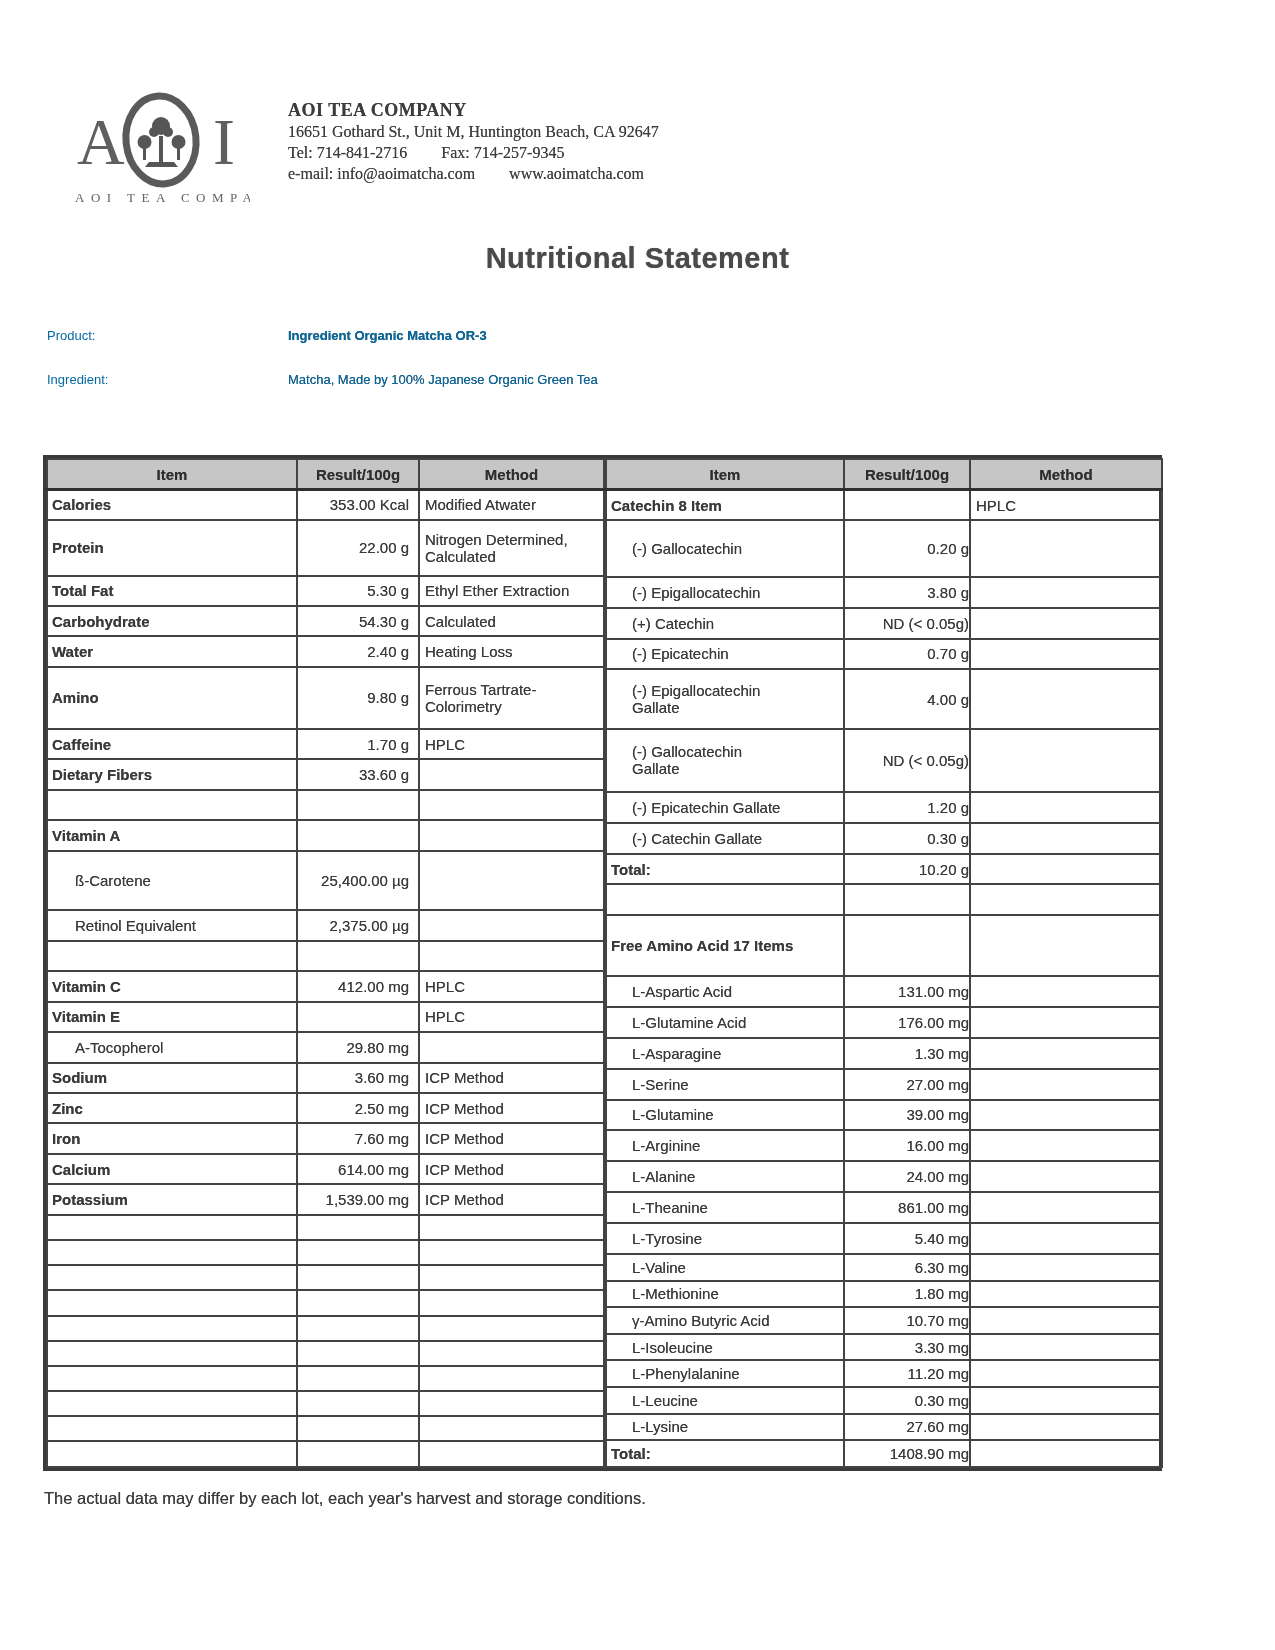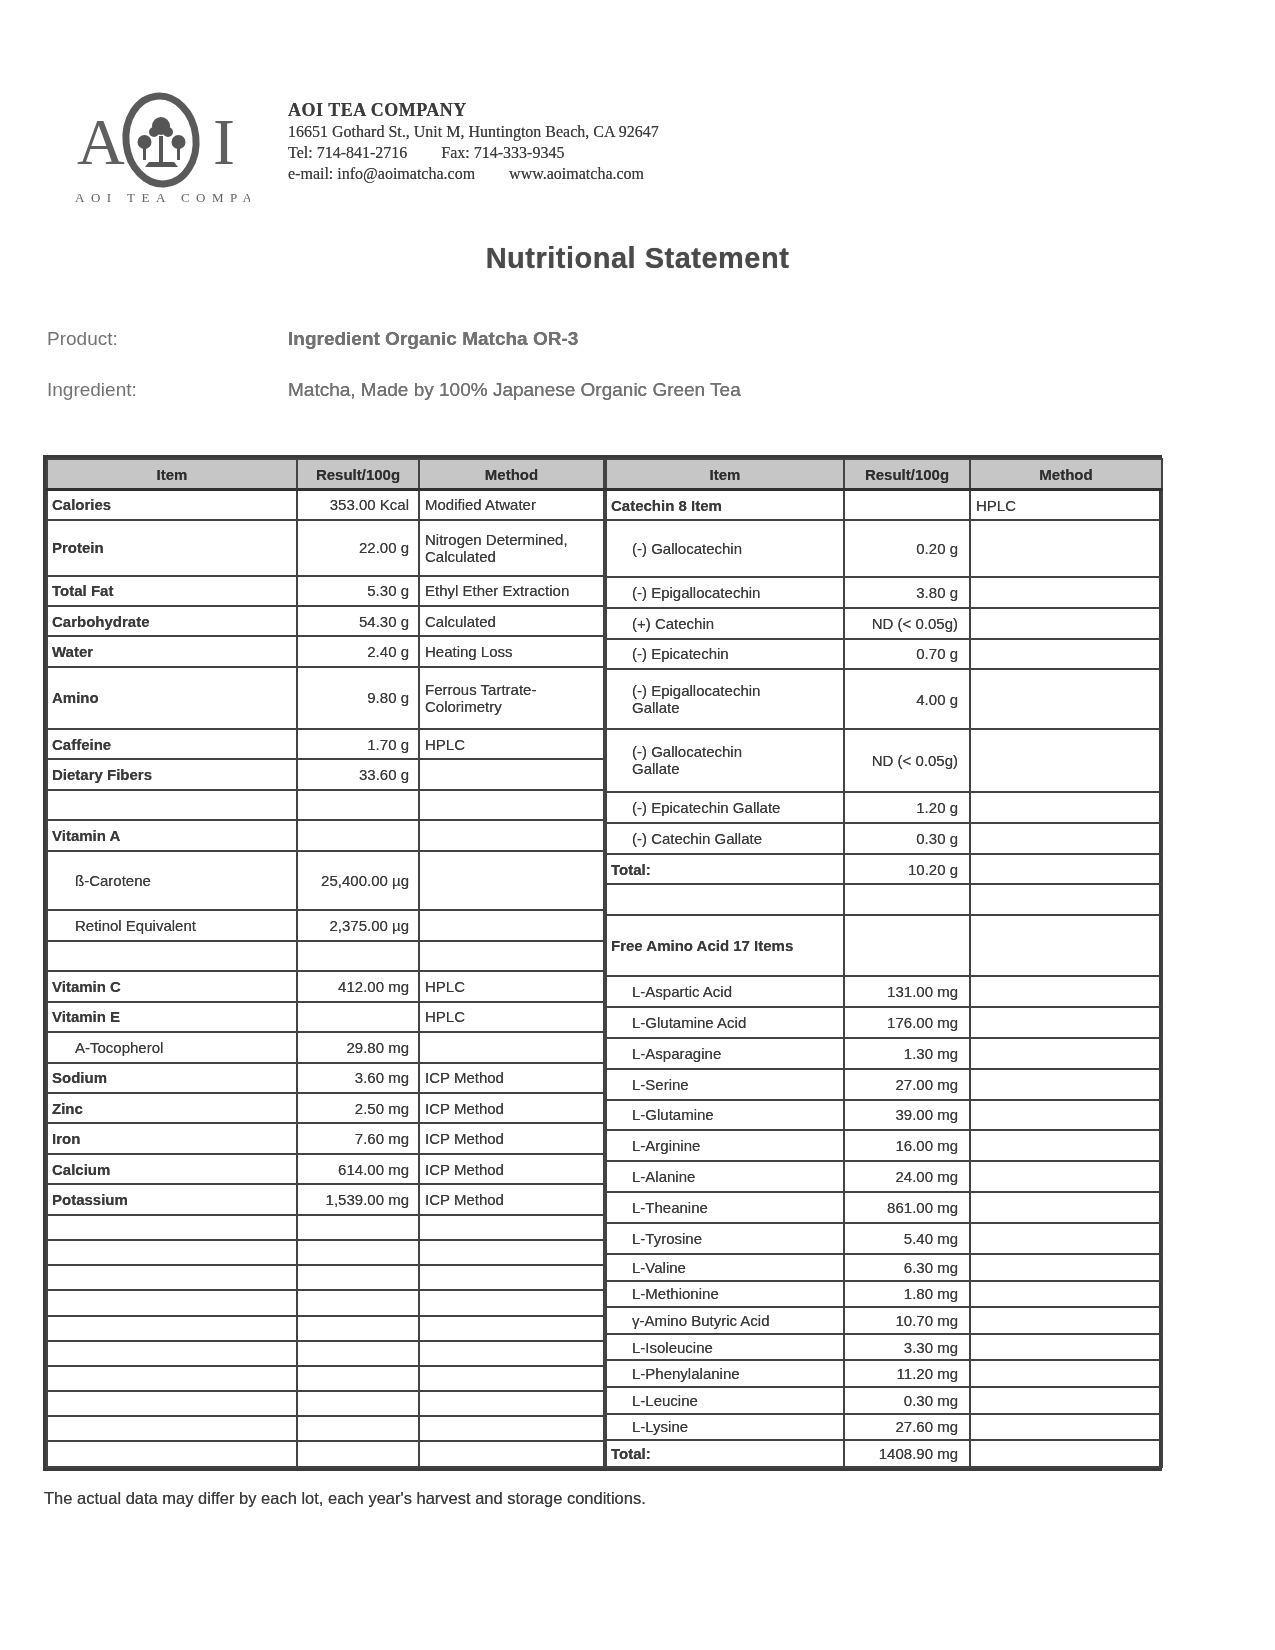--- a/index.html
+++ b/index.html
@@ -23,21 +23,21 @@
     text-shadow:0 0 0.6px #6a6a6a;
   }
   .company .co-name{font-weight:700;font-size:18px;letter-spacing:0.5px;}
   .company .seg{margin-right:34px;}
   
   .doc-title{
     position:absolute;top:242px;left:0;width:100%;
     text-align:center;font-size:29px;font-weight:700;color:#4a4a4a;
     letter-spacing:0.5px;text-shadow:0 0 0.8px #666;
   }
-  .meta{position:absolute;left:47px;top:328px;font-size:19px;color:#737373;}
+  .meta{position:absolute;left:47px;top:328px;font-size:13px;color:#0369a1;}
   .meta-row{display:flex;margin-bottom:29px;}
   .meta-label{width:241px;}
   .meta-value{text-shadow:0 0 0.5px #555;}
   .meta-value.bold{font-weight:700;}
   
   .grid{
     position:absolute;left:43px;top:455px;
     width:1119px;height:1016px;
     display:flex;
     border:3px solid #3a3a3a;
@@ -59,21 +59,21 @@
     border-bottom:3px solid #303030;
     font-weight:700;color:#2e2e2e;
     height:26px;font-size:15px;text-align:center;
   }
   .td-item{text-align:left;white-space:pre-line;line-height:17px;}
   .td-result{text-align:right;padding-right:9px;white-space:nowrap;}
   .td-method{text-align:left;padding-left:5px;line-height:17px;}
   .r-main .td-item,.r-total .td-item{font-weight:700;}
   .r-sub .td-item{padding-left:27px;font-weight:400;}
   #t-right .r-sub .td-item{padding-left:25px;}
-  #t-right .td-result{padding-right:11px;}
+  #t-right .td-result{padding-right:0;}
   
   .footnote{
     position:absolute;left:44px;top:1486px;
     font-size:16.5px;line-height:24px;color:#3b3b3b;
     text-shadow:0 0 0.5px #5f5f5f;
   }
 </style>
 </head>
 <body>
 
@@ -101,21 +101,21 @@
           <path d="M74 74 h25 l4 5 h-33 z" fill="#565656"></path>
         </g>
         <text x="0" y="114" font-family="Liberation Serif, serif" font-size="13" letter-spacing="6.5" fill="#636363">AOI TEA COMPANY</text>
       </g>
     </svg>
 
     <div class="company">
       <div class="co-name">AOI TEA COMPANY</div>
       <div>16651 Gothard St., Unit M, Huntington Beach, CA 92647</div>
       <div>
-        <span class="seg">Tel: 714-841-2716</span><span>Fax: 714-333-9345</span>
+        <span class="seg">Tel: 714-841-2716</span><span>Fax: 714-257-9345</span>
       </div>
       <div>
         <span class="seg">e-mail:  info@aoimatcha.com</span><span>www.aoimatcha.com</span>
       </div>
     </div>
   </div>
 
   <div class="doc-title">Nutritional Statement</div>
 
   <div class="meta">

